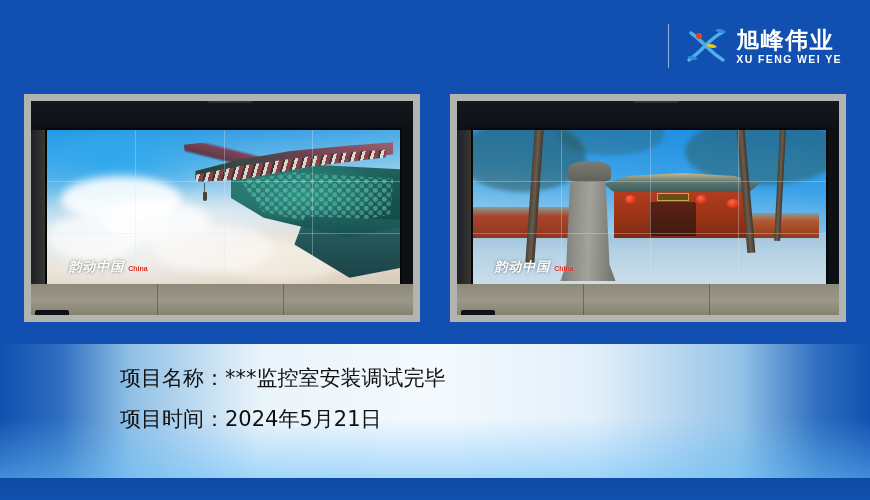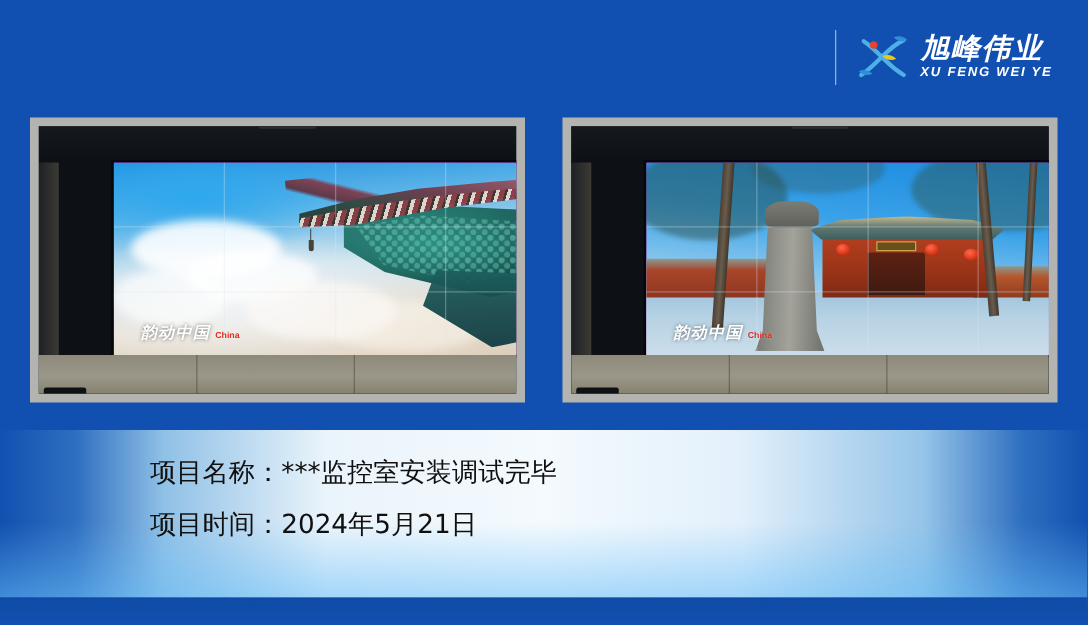--- a/index.html
+++ b/index.html
@@ -56,23 +56,22 @@
 
   .logo-divider {
     width: 1px;
     height: 44px;
     background: rgba(255,255,255,0.55);
     margin: 0 16px;
   }
 
   .xfwy-logo {
     display: flex;
-    align-items: flex-start;
+    align-items: flex-end;
     gap: 9px;
-    font-style: italic;
   }
   .xfwy-mark {
     width: 42px;
     height: 40px;
     flex: none;
   }
   .xfwy-names {
     display: flex;
     flex-direction: column;
     justify-content: center;
@@ -138,24 +137,23 @@
     border-radius: 0 0 2px 2px;
   }
 
   
   .videowall {
     position: absolute;
     left: 4.2%;
     top: 13.5%;
     width: 92.5%;
     height: 72%;
-    background: #a21caf;
+    background: #404040;
     overflow: hidden;
     box-shadow: 0 0 0 2px #05070a;
-    margin-left: 44px;
   }
   .wall-img {
     position: absolute;
     inset: 0;
   }
   
   .seams { position: absolute; inset: 0; pointer-events: none; }
   .seams::before, .seams::after {
     content: "";
     position: absolute;

